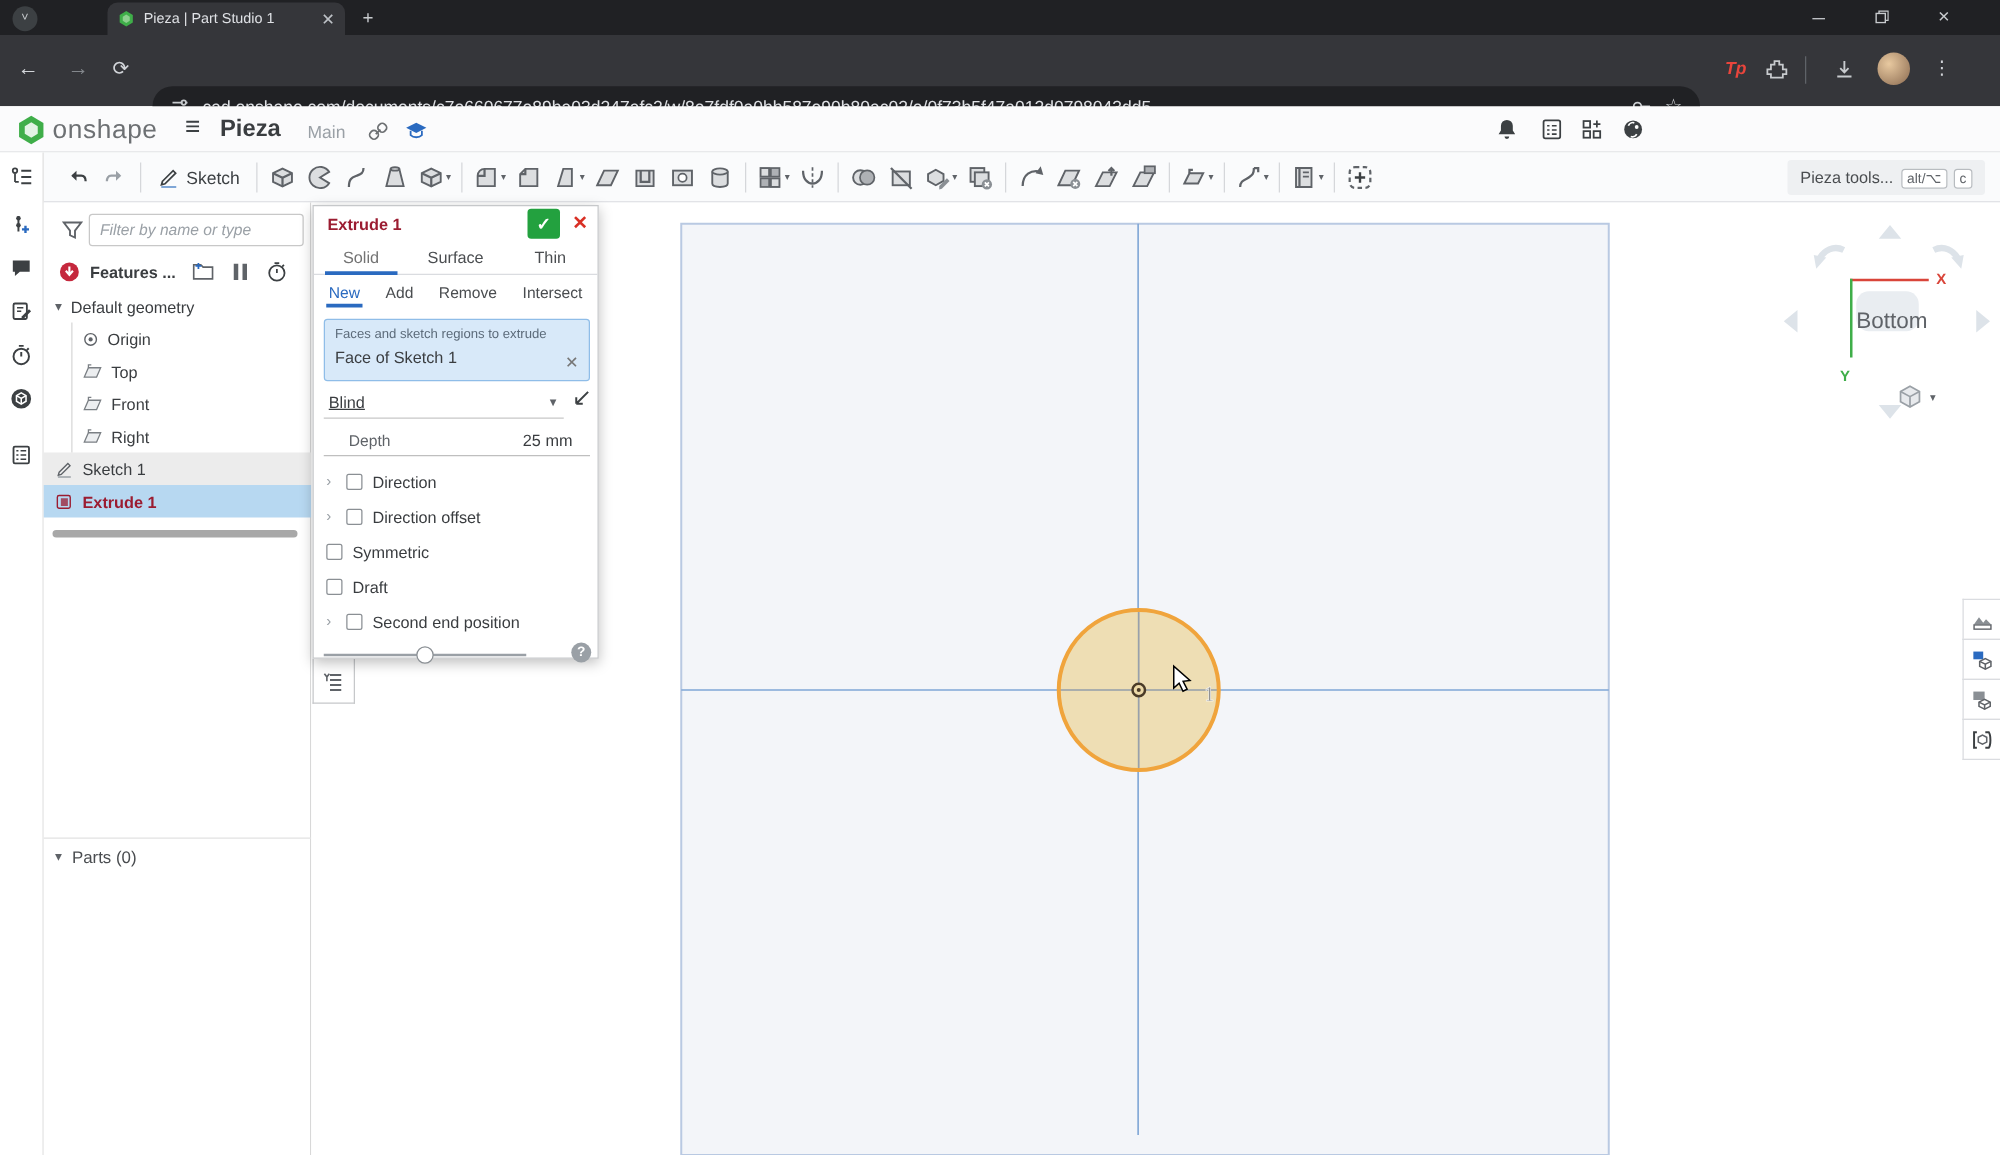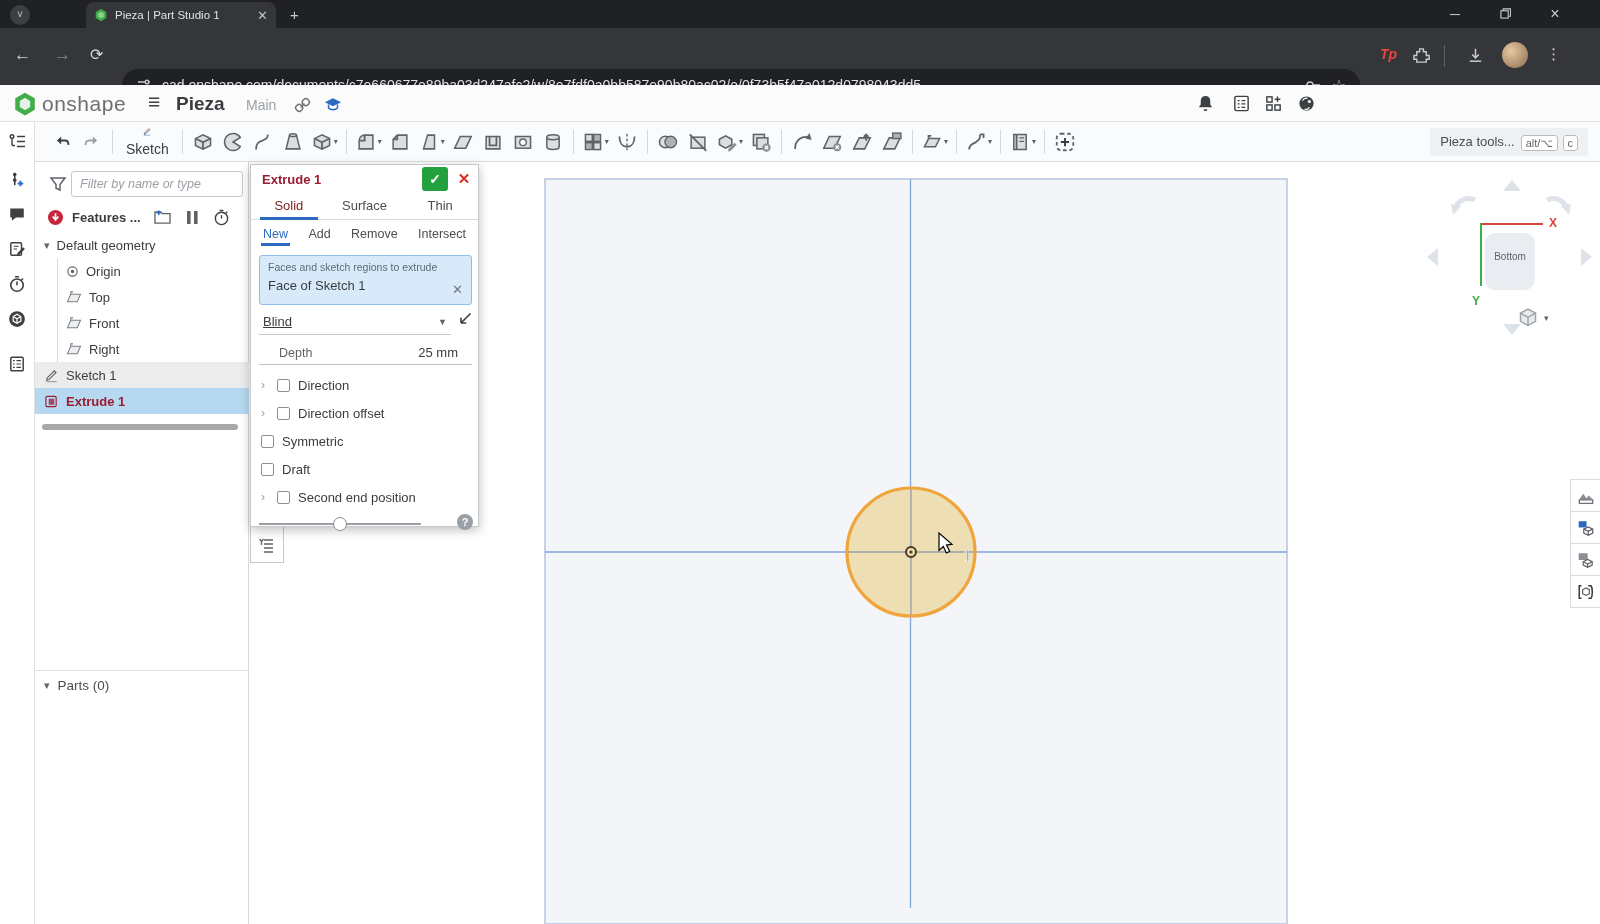--- a/index.html
+++ b/index.html
@@ -54,21 +54,21 @@
   #user-name { left:1472px; top:96px; font-size:14px; color:#9c6b45; }
   #user-caret { left:1556px; top:99px; font-size:9px; color:#5f6368; }
 
   
   #cadtoolbar { left:35px; top:122px; width:1565px; height:40px; background:#fafbfc;
     border-bottom:1px solid #dadce0; display:flex; align-items:center; padding-left:12px; }
   .tbtn { width:30px; height:30px; display:flex; align-items:center; justify-content:center; gap:1px; }
   .tbtn .caret { font-size:8px; color:#5f6368; }
   .tbtn.wide { width:auto; padding:0 3px; }
   .tdiv { width:1px; height:24px; background:#d5d7da; margin:0 5px; }
-  #sketch-btn { display:flex; align-items:center; gap:5px; padding:0 8px;flex-direction:column; }
+  #sketch-btn { display:flex; align-items:center; gap:5px; padding:0 8px; }
   #sketch-btn span { font-size:14px; color:#3c4043; }
   #search-pill { margin-left:auto; margin-right:12px; background:#eef0f2; border-radius:3px;
     height:28px; display:flex; align-items:center; gap:6px; padding:0 10px; }
   #search-pill .lbl { font-size:13px; color:#4a4d50; }
   .keybadge { border:1px solid #b8bcc0; background:#fff; border-radius:3px; font-size:11px;
     color:#5f6368; padding:1px 4px; }
 
   
   #leftdock { left:0; top:122px; width:35px; height:802px; background:#fff; border-right:1px solid #e0e0e0; }
   .dockic { position:absolute; left:8px; }
@@ -100,21 +100,21 @@
     border:1px solid #c6c8ca; box-shadow:0 3px 10px rgba(0,0,0,.25); z-index:30; }
   #dlg-hdr { position:absolute; left:0; top:0; width:227px; height:28px; display:flex; align-items:center; }
   #dlg-title { font-size:13px; font-weight:bold; color:#9b1c31; margin-left:11px; flex:1; }
   #dlg-ok { width:26px; height:24px; background:#23a13f; border-radius:3px; color:#fff; font-weight:bold;
     text-align:center; line-height:24px; font-size:14px; margin-right:6px; }
   #dlg-cancel { width:20px; height:24px; color:#d93025; font-weight:bold; text-align:center;
     line-height:24px; font-size:15px; margin-right:4px; }
   #dlg-tabs { position:absolute; left:0; top:28px; width:227px; height:27px; display:flex;
     border-bottom:1px solid #dadce0; }
   .dtab { flex:1; text-align:center; font-size:13px; color:#4a4d50; line-height:26px; position:relative; }
-  .dtab.on { color:#7f1d1d; }
+  .dtab.on { color:#737373; }
   .dtab.on::after { content:""; position:absolute; left:12%; right:12%; bottom:-1px; height:3px; background:#2a6ac0; }
   #dlg-modes { position:absolute; left:0; top:55px; width:227px; height:27px; display:flex;
     align-items:center; padding:0 12px; gap:0; justify-content:space-between; }
   .dmode { font-size:12.5px; color:#4a4d50; line-height:24px; position:relative; }
   .dmode.on { color:#2a6ac0; }
   .dmode.on::after { content:""; position:absolute; left:-2px; right:-2px; bottom:0; height:2.5px; background:#2a6ac0; }
   #dlg-selbox { position:absolute; left:8px; top:90px; width:213px; height:50px; background:#d8e9f9;
     border:1px solid #8fbde8; border-radius:3px; padding:5px 8px; }
   #dlg-selbox .hint { font-size:10.5px; color:#5c6b7a; }
   #dlg-selbox .val { font-size:13px; color:#3a3d40; margin-top:5px; }
@@ -143,22 +143,22 @@
     border:1px solid #c6c8ca; border-top:none; z-index:29; display:flex; align-items:center; justify-content:center; }
 
   
   #canvas { left:249px; top:162px; width:1351px; height:762px; background:#fff; overflow:hidden; }
   #scene { position:absolute; left:0; top:0; }
 
   
   #triad { position:absolute; left:1170px; top:10px; width:185px; height:175px; }
   .tri { position:absolute; width:0; height:0; }
   .arcarrow { position:absolute; }
-  #triad-box { position:absolute; left:66px; top:61px; width:50px; height:57px; background:#e9edf1;
-    border-radius:10px; text-align:center; line-height:47px; font-size:10px; color:#5f6368; }
+  #triad-box { position:absolute; left:66px; top:61px; width:50px; height:32px; background:#e9edf1;
+    border-radius:10px; text-align:center; line-height:47px; font-size:18px; color:#5f6368; }
   #ax-x { position:absolute; left:61px; top:51px; width:63px; height:2px; background:#d9453a; }
   #ax-y { position:absolute; left:61px; top:51px; width:2px; height:63px; background:#3fae49; }
   #ax-x-lbl { position:absolute; left:130px; top:44px; color:#d9453a; font-size:12px; font-weight:bold; }
   #ax-y-lbl { position:absolute; left:53px; top:122px; color:#3fae49; font-size:12px; font-weight:bold; }
   #viewcube-btn { position:absolute; left:1268px; top:145px; display:flex; align-items:center; gap:5px; }
   #viewcube-btn .chev { font-size:9px; color:#5f6368; }
 
   
   #rightdock { position:absolute; left:1321px; top:318px; width:30px; }
   .rtab { width:30px; height:33px; border:1px solid #dadce0; border-right:none; background:#fff;

